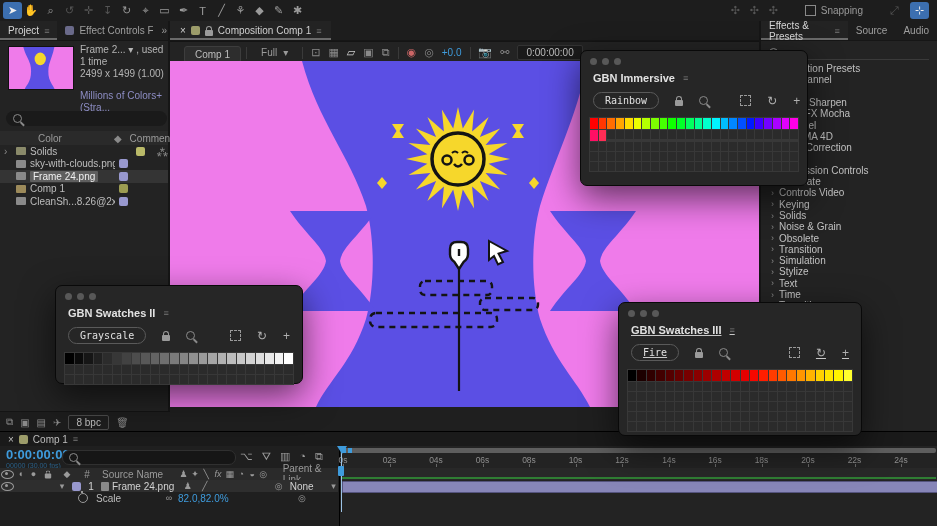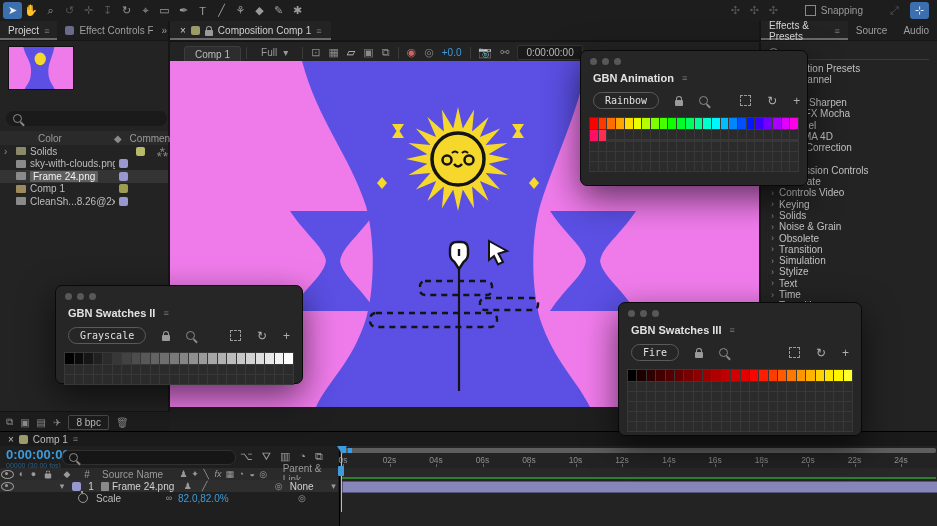--- a/index.html
+++ b/index.html
@@ -171,20 +171,26 @@
       </span>
       <span style="margin-left:auto;padding-right:4px;color:#9a9a9a;">»</span>
     </div>
 
     <svg id="proj-thumb" class="abs" width="64" height="42" viewBox="0 0 590 346" preserveAspectRatio="none">
       <rect width="590" height="346" fill="#ef7bea"></rect>
       <path d="M132,0 L418,0 C406,58 385,97 370,145 C360,178 360,225 370,258 C384,300 406,318 420,346 L146,346 C158,320 182,302 196,258 C206,225 206,178 196,145 C180,95 148,60 132,0 Z" fill="#5b4fe4"></path>
       <circle cx="288" cy="98" r="52" fill="#f6d72b"></circle>
     </svg>
 
+    <div id="proj-info" class="abs">
+      <div>Frame 2... ▾ , used 1 time</div>
+      <div>2499 x 1499 (1.00)</div>
+      <div class="dim2" style="margin-top:10px;">Millions of Colors+ (Stra...</div>
+      <div class="dim2">non-interlaced</div>
+    </div>
 
     <div id="proj-search" class="abs">
       <span class="mag"></span>
     </div>
 
     <div id="proj-cols" class="abs">
       <span style="padding-left:38px;">Color</span>
       <span style="margin-left:52px;color:#8a8a8a;">◆</span>
       <span style="margin-left:8px;">Comment</span>
     </div>
@@ -429,21 +435,21 @@
       </div>
   </div>
 
   <div class="gbn" style="left:580px;top:50px;width:226px;height:134px;">
     <div class="dots">
         <span class="dot"></span>
         <span class="dot"></span>
         <span class="dot"></span>
       </div>
     <div class="ttl">
-        <span>GBN Animation</span>
+        <span>GBN Immersive</span>
       <span class="hamb">≡</span>
       </div>
     <div class="btnrow">
       <button class="preset-btn">Rainbow</button>
       <span class="lockico"></span>
       <span class="mag"></span>
       <span class="spacer"></span>
       <span class="dashsq"></span>
       <span class="gico">↻</span>
       <span class="gico">+</span>
@@ -660,21 +666,21 @@
         <span class="swcell empty"></span>
         <span class="swcell empty"></span>
         <span class="swcell empty"></span>
         <span class="swcell empty"></span>
         <span class="swcell empty"></span>
         <span class="swcell empty"></span>
         <span class="swcell empty"></span>
       </div>
   </div>
 
-  <div class="gbn" style="left:618px;top:302px;width:242px;height:132px;">
+  <div class="gbn" style="left:618px;top:302px;width:242px;height:132px;text-decoration:underline;">
     <div class="dots">
         <span class="dot"></span>
         <span class="dot"></span>
         <span class="dot"></span>
       </div>
     <div class="ttl">
         <span>GBN Swatches III</span>
       <span class="hamb">≡</span>
       </div>
     <div class="btnrow">

